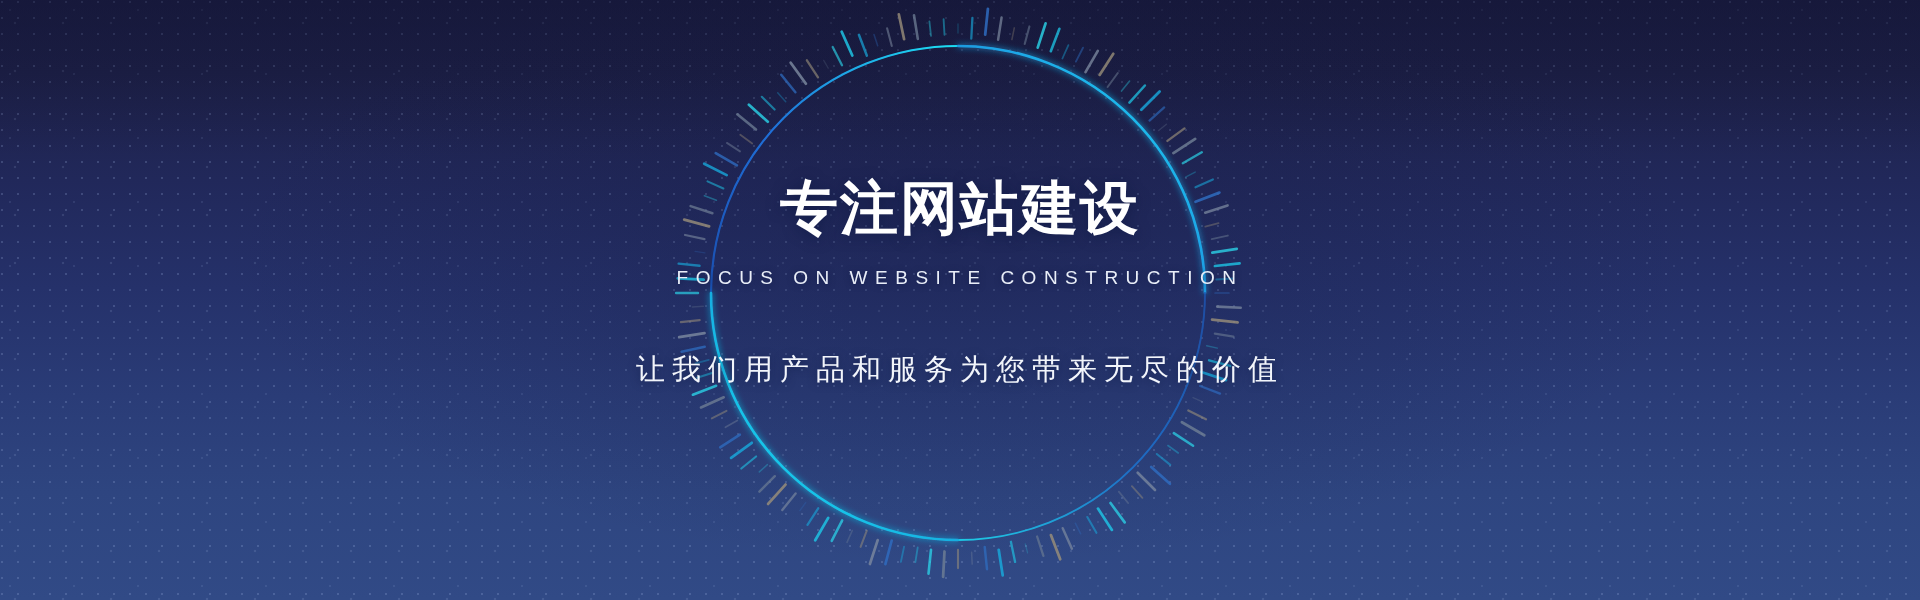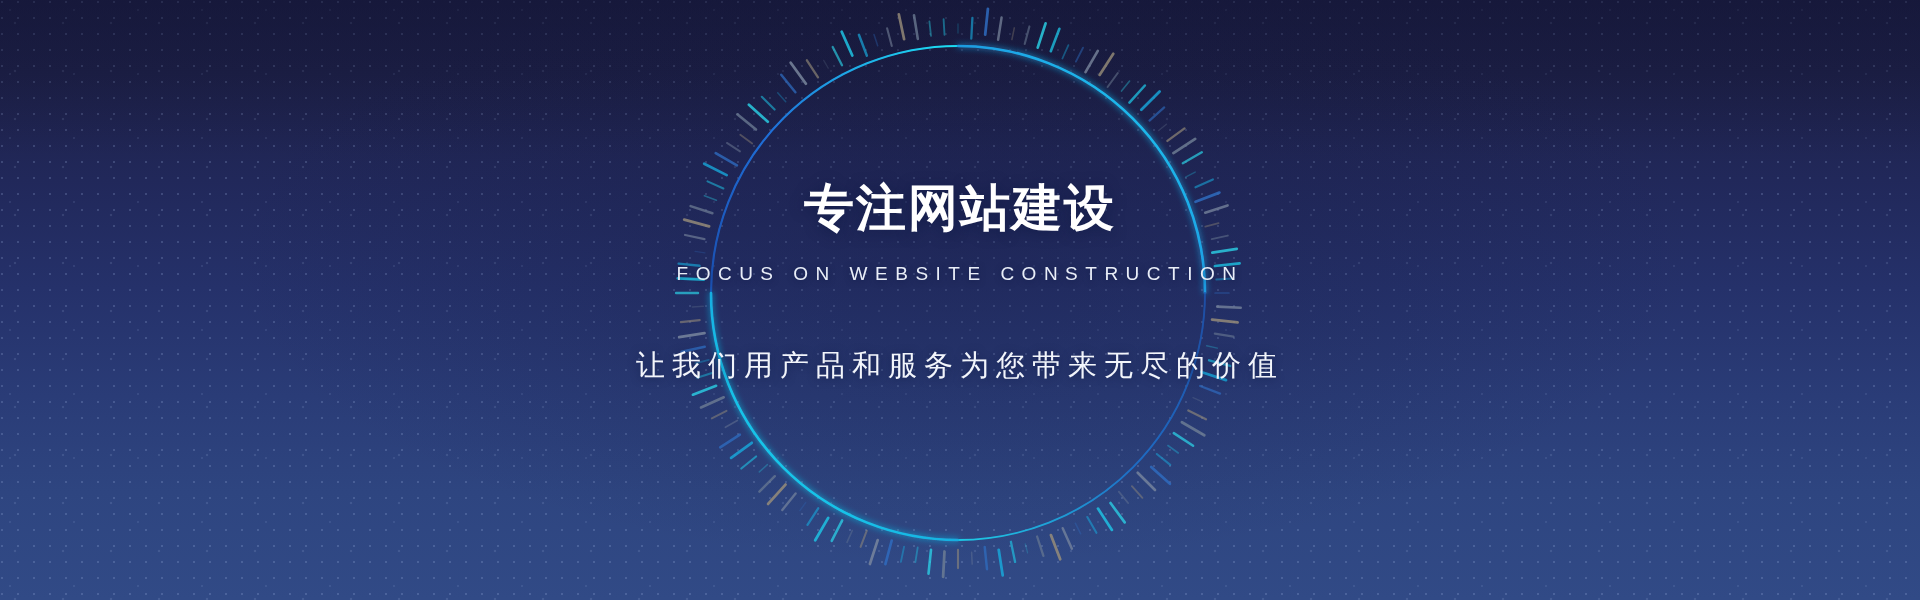--- a/index.html
+++ b/index.html
@@ -74,21 +74,21 @@
     width: 1920px;
     height: 600px;
     display: flex;
     flex-direction: column;
     align-items: center;
     justify-content: center;
     text-align: center;
   }
   .title {
     font-family: "DejaVu Sans", "Liberation Sans", sans-serif;
-    font-size: 50px;
+    font-size: 58px;
     font-weight: bold;
     color: #ffffff;
     letter-spacing: 2px;
     line-height: 1.05;
     margin: 0;
     text-shadow: 0 2px 14px rgba(10,20,60,.55);
     transform: translateY(-44px);
   }
   .subtitle-en {
     font-size: 19px;

